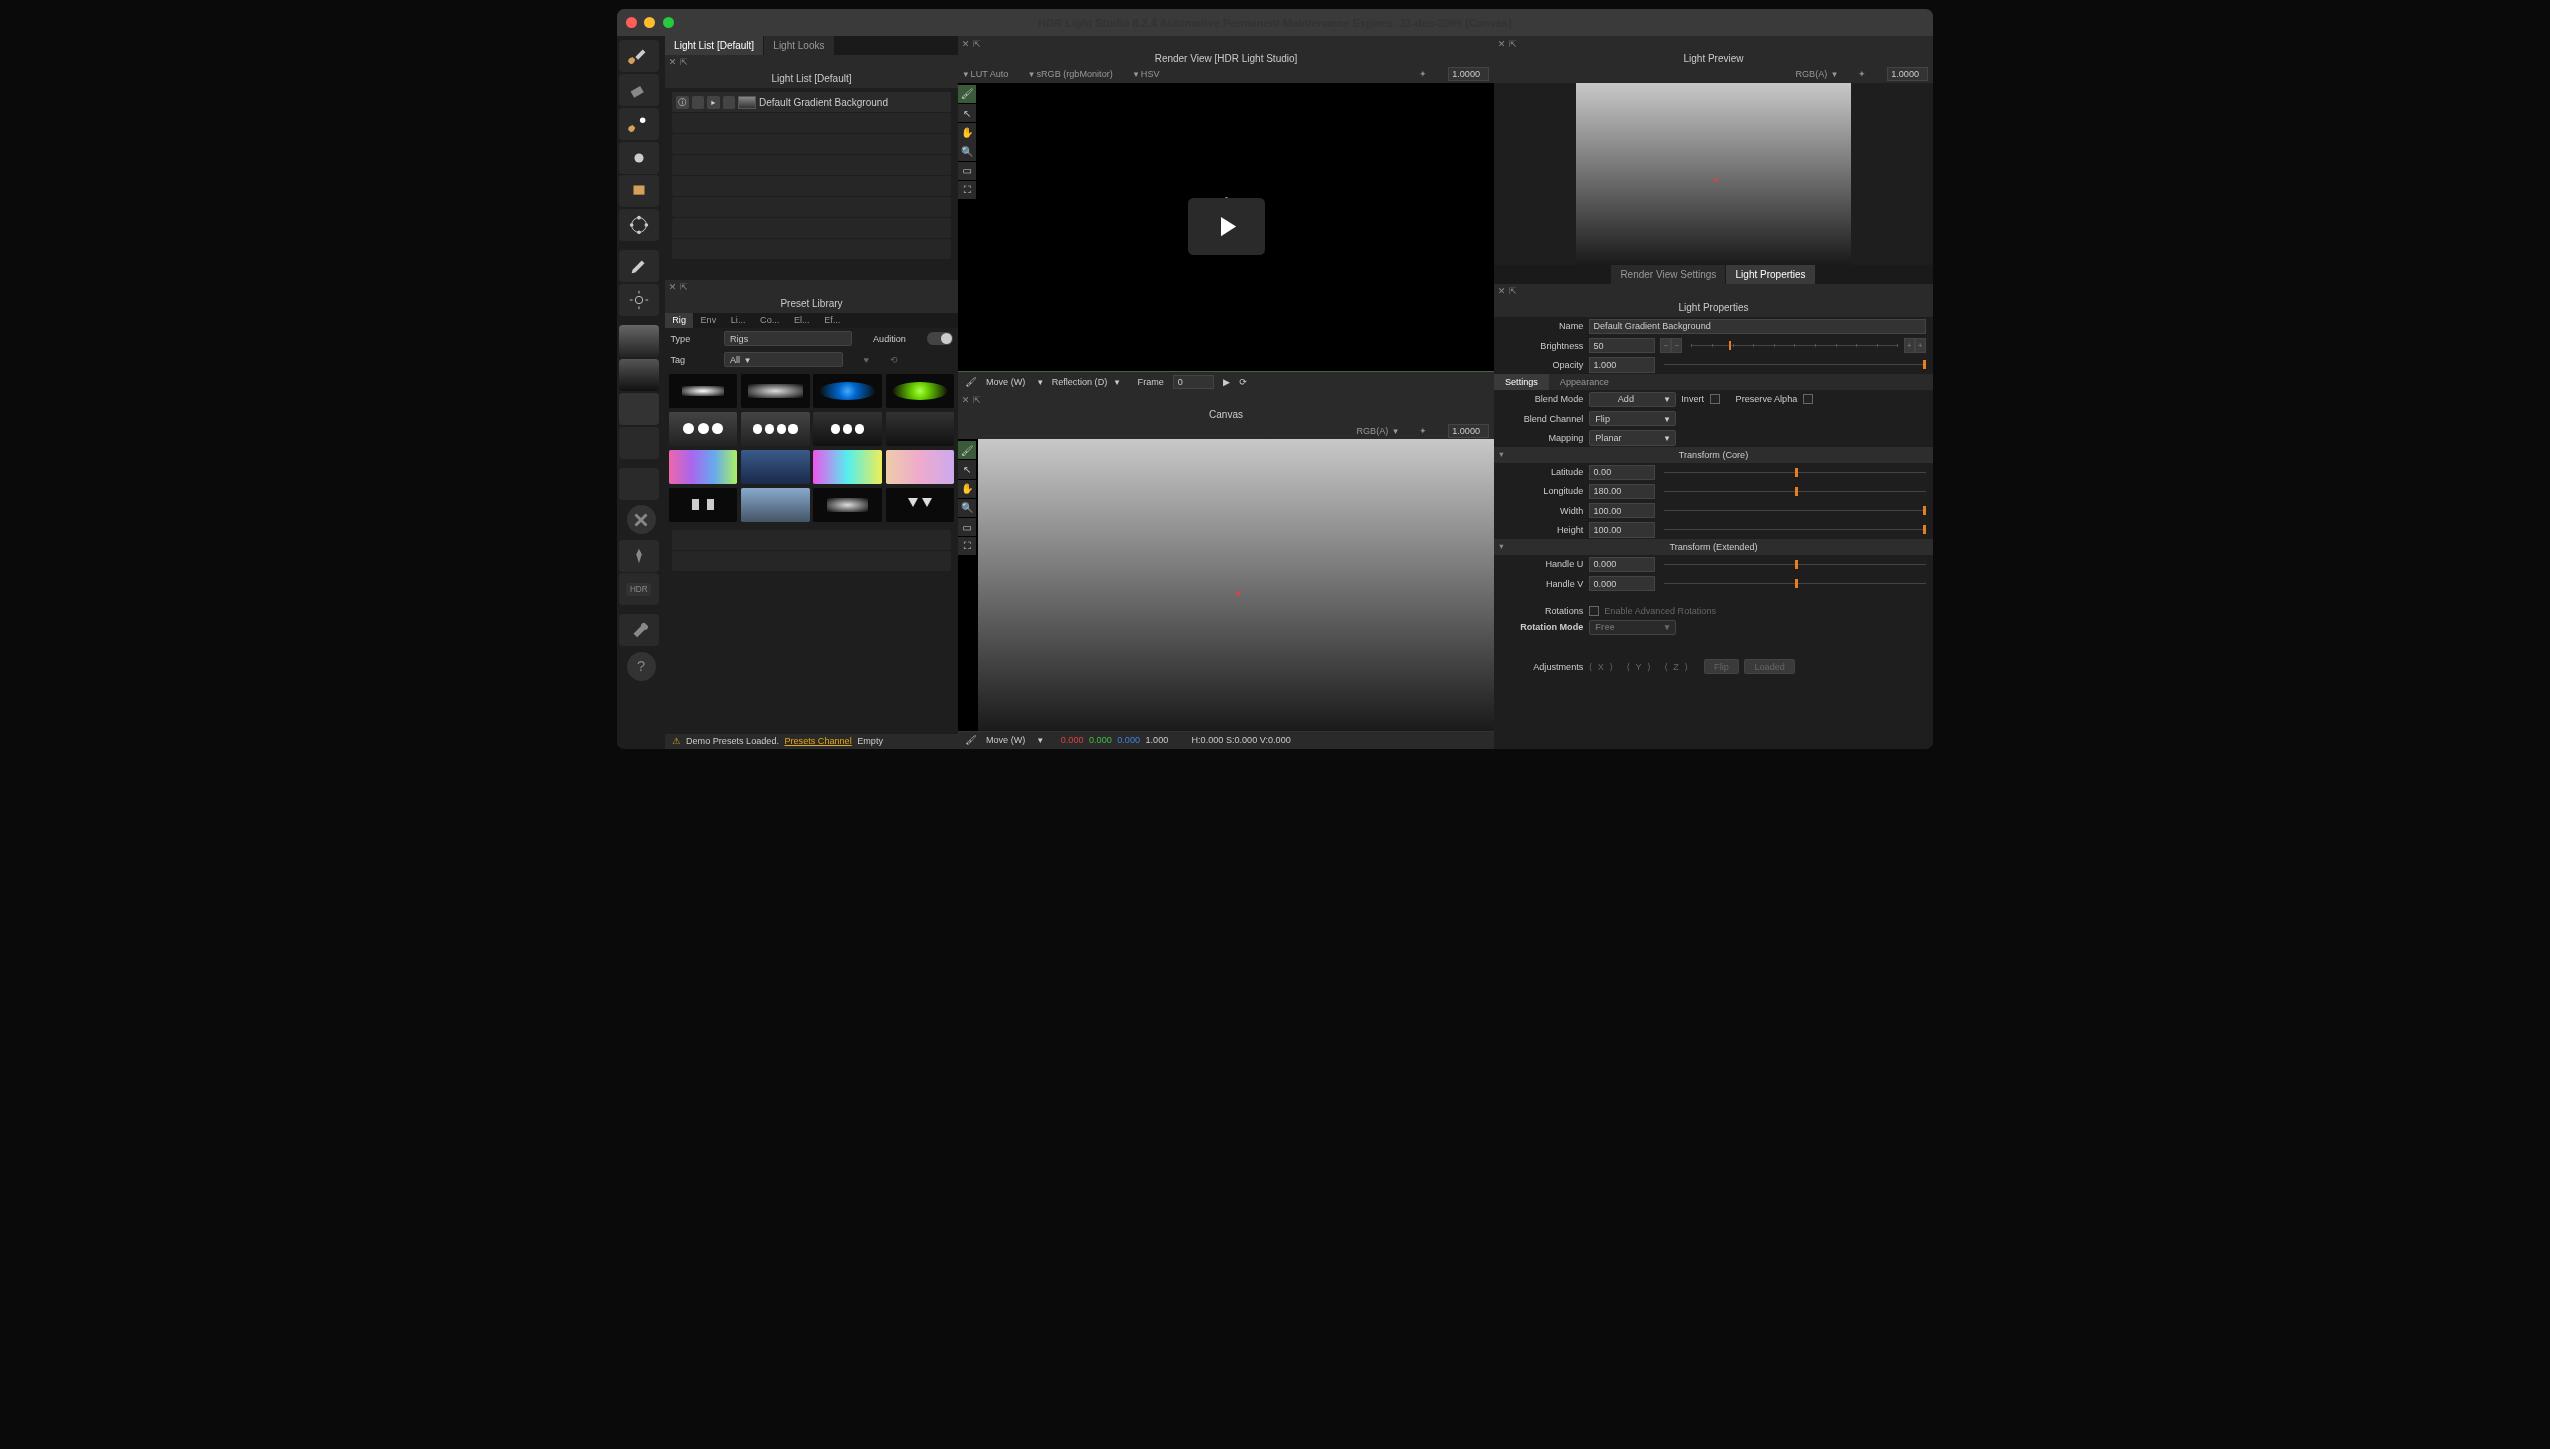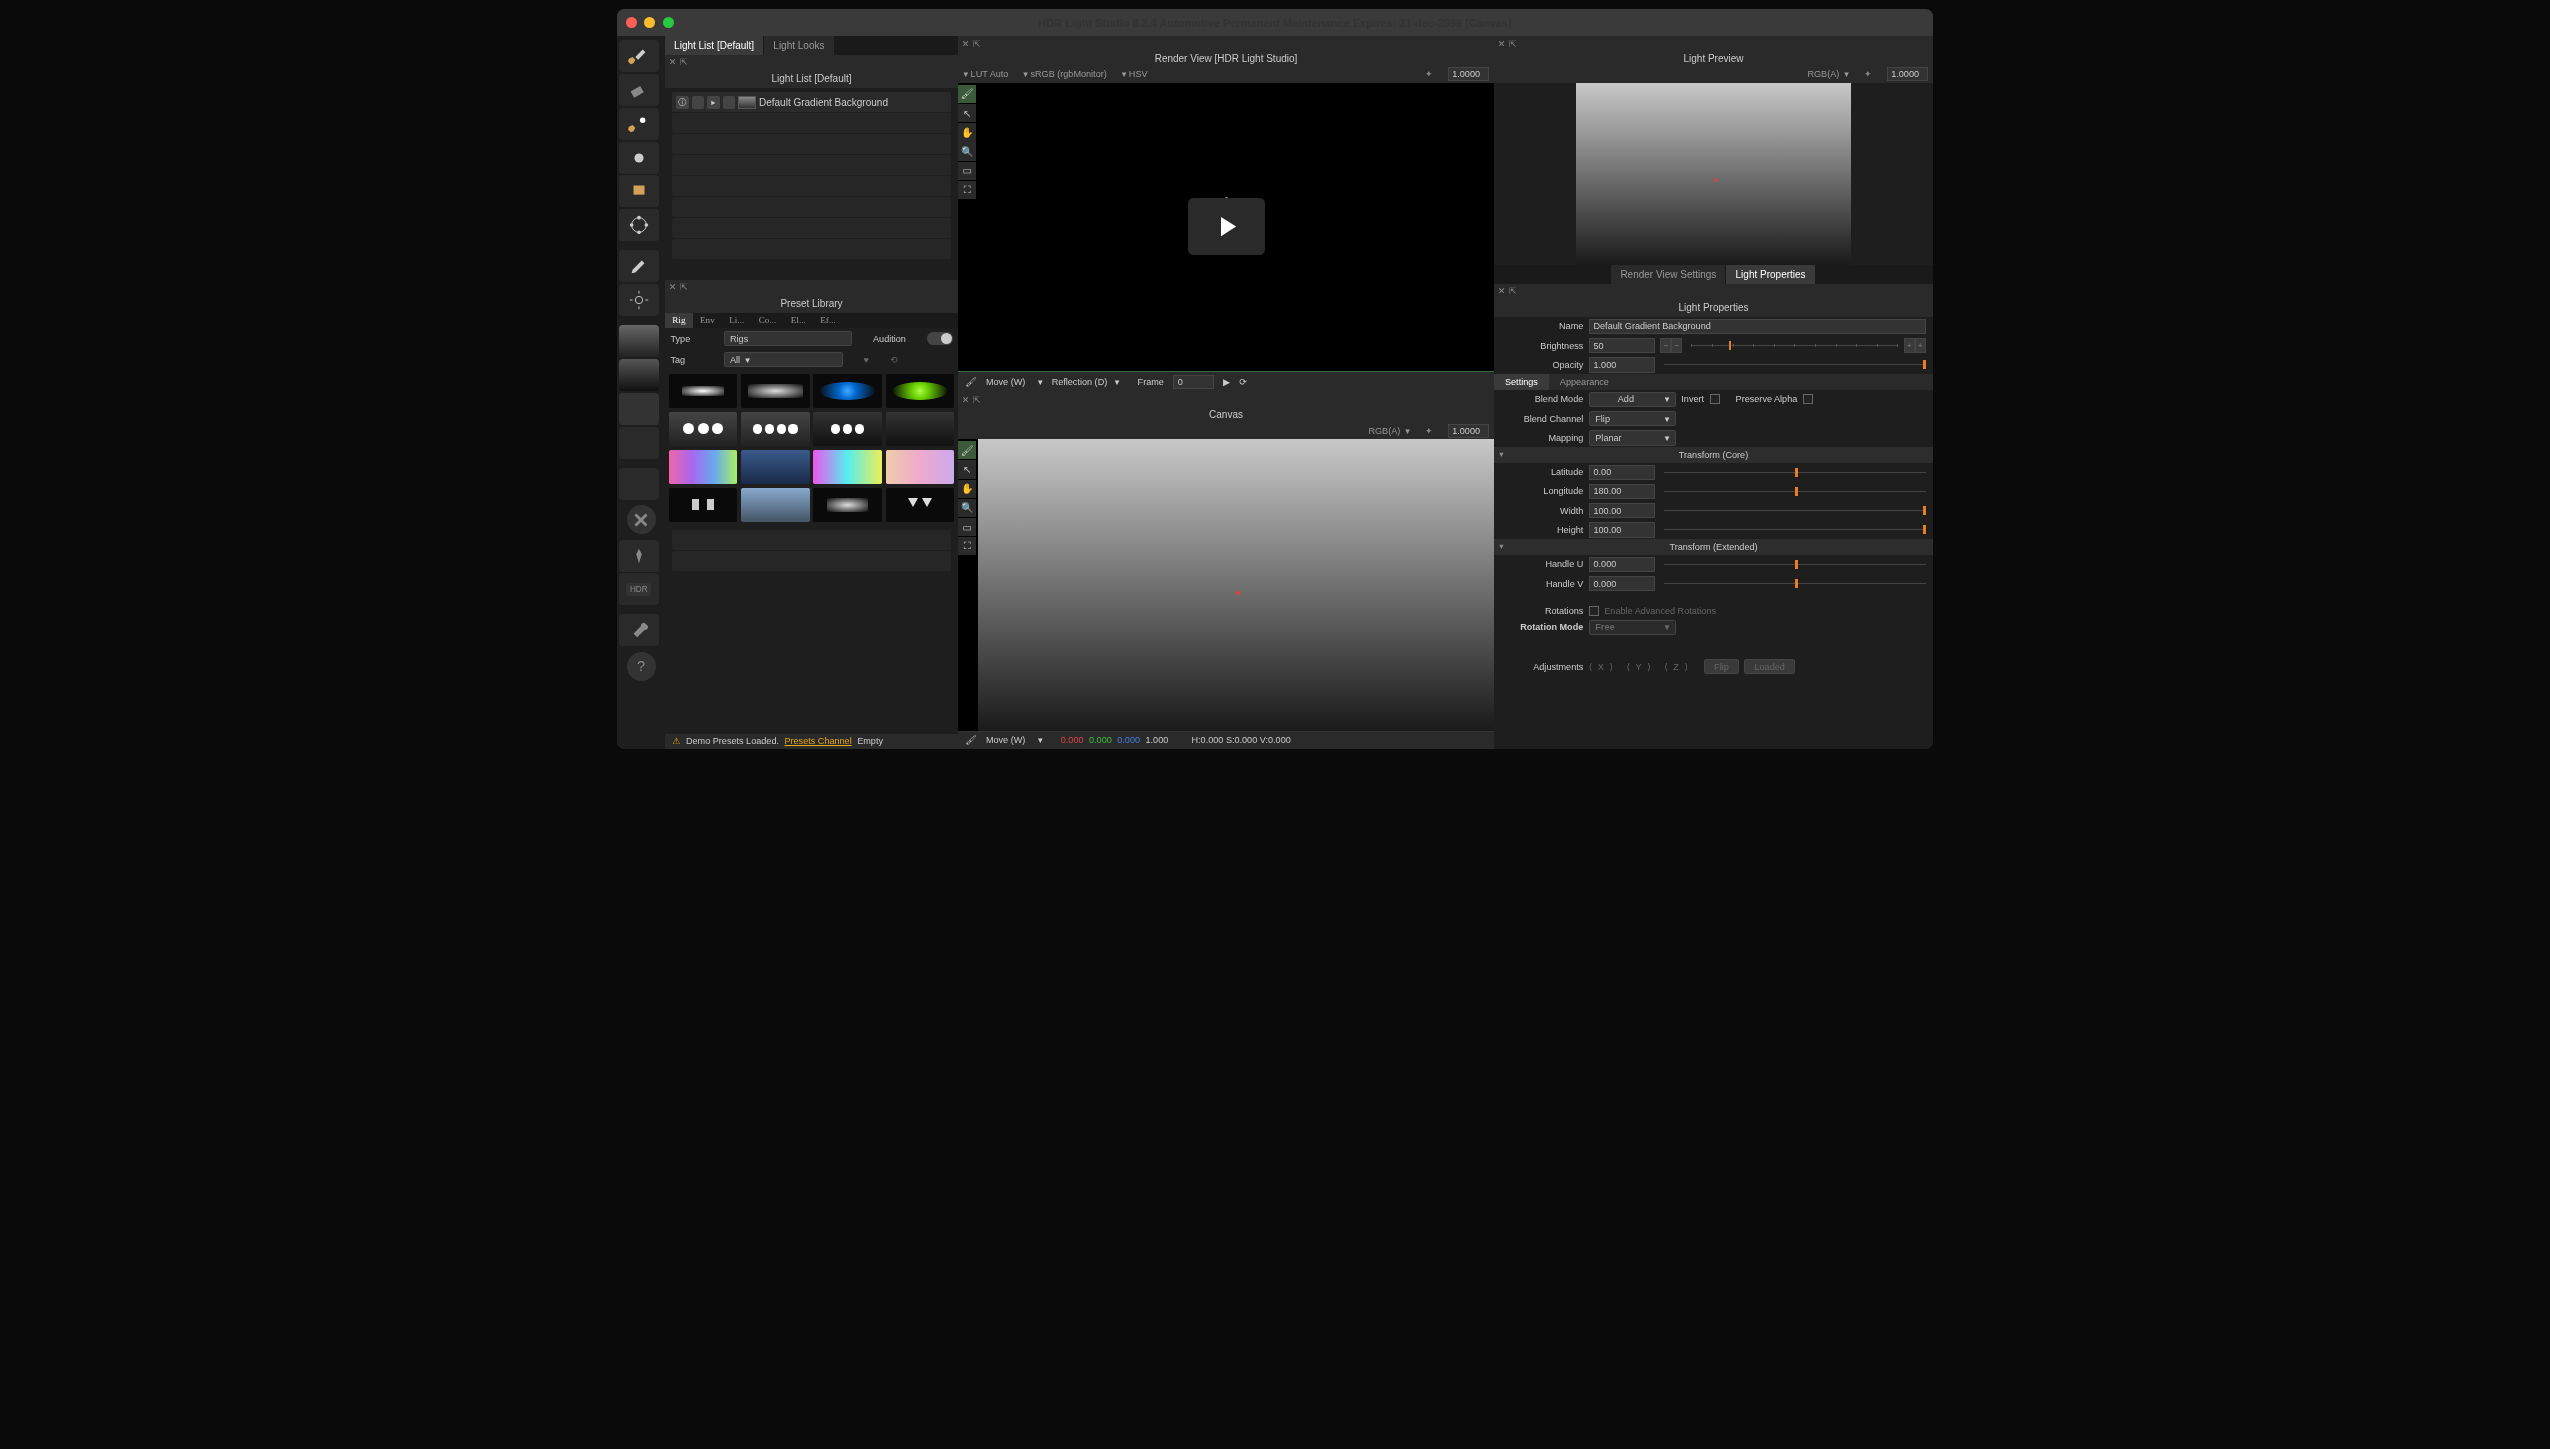--- a/index.html
+++ b/index.html
@@ -24,34 +24,34 @@
 .panel-header .x { color: #888; font-size: 9.1px; cursor: pointer; }
 .tabs { display: flex; background: #1a1a1a; }
 .tab { padding: 3.7px 9.1px; background: #2a2a2a; color: #999; font-size: 10px; cursor: pointer; border-right: 0.9px solid #1a1a1a; }
 .tab.active { background: #3a3a3a; color: #fff; }
 .sub-title { text-align: center; padding: 3.7px; color: #ccc; background: #2a2a2a; font-size: 10px; }
 .list-row { height: 20px; background: #2a2a2a; margin: 0.9px 3.7px; border-radius: 1.8px; display: flex; align-items: center; padding: 0 3.7px; gap: 2.7px; }
 .list-row.empty { background: #262626; }
 .list-icon { width: 12.8px; height: 12.8px; background: #444; border-radius: 1.8px; display: flex; align-items: center; justify-content: center; font-size: 8.2px; }
 .swatch { width: 18.3px; height: 12.8px; background: linear-gradient(#888, #333); border: 0.9px solid #555; }
 .preset-tabs { display: flex; background: #1a1a1a; font-size: 9.1px; }
-.preset-tab { padding: 2.7px 7.3px; color: #999; cursor: pointer; font-family: Liberation Serif, serif; }
+.preset-tab { padding: 2.7px 7.3px; color: #999; cursor: pointer; }
 .preset-tab.active { background: #3a3a3a; color: #fff; }
 .form-row { display: flex; align-items: center; padding: 2.7px 5.5px; gap: 21px; font-size: 9.1px; }
 .form-row label { width: 32px; color: #ccc; text-align: left; }
 .dropdown { background: #333; border: 0.9px solid #444; padding: 1.8px 5.5px; color: #ccc; flex: 1; border-radius: 1.8px; font-size: 9.1px; }
 .toggle { width: 25.6px; height: 12.8px; background: #444; border-radius: 6.4px; position: relative; }
 .toggle::after { content: ''; width: 11px; height: 11px; background: #ccc; border-radius: 50%; position: absolute; right: 0.9px; top: 0.9px; }
 .preset-grid { display: grid; grid-template-columns: repeat(4, 1fr); gap: 3.7px; padding: 3.7px; background: #1e1e1e; }
 .preset-item { aspect-ratio: 2/1; background: #333; border-radius: 1.8px; display: flex; align-items: center; justify-content: center; overflow: hidden; position: relative; }
 .preset-item.dark { background: #0a0a0a; }
 .center { flex: 1; display: flex; flex-direction: column; }
 .center-top, .center-bottom { flex: 1; display: flex; flex-direction: column; background: #1a1a1a; position: relative; }
 .view-header { text-align: center; padding: 1.8px; background: #2a2a2a; font-size: 10px; color: #ccc; }
-.view-controls { display: flex; align-items: center; padding: 1.8px 5.5px; background: #2a2a2a; gap: 15px; font-size: 9.1px; }
+.view-controls { display: flex; align-items: center; padding: 1.8px 5.5px; background: #2a2a2a; gap: 21px; font-size: 9.1px; }
 .view-controls .sel { color: #999; cursor: pointer; }
 .view-controls .spacer { flex: 1; }
 .input-small { background: #333; border: 0.9px solid #444; color: #ccc; padding: 0.9px 3.7px; width: 41px; font-size: 9.1px; }
 .viewport { flex: 1; background: #000; display: flex; align-items: center; justify-content: center; position: relative; }
 .viewport .gradient { width: 100%; height: 100%; background: linear-gradient(#c8c8c8, #1a1a1a); position: relative; }
 .red-dot { width: 3.7px; height: 3.7px; background: #e04040; position: absolute; top: 52%; left: 50%; border-radius: 50%; }
 .side-tools { position: absolute; left: 0; top: 0; width: 20px; display: flex; flex-direction: column; gap: 0.9px; padding-top: 1.8px; }
 .side-tool { width: 18.3px; height: 18.3px; background: #2a2a2a; display: flex; align-items: center; justify-content: center; cursor: pointer; }
 .play-btn { width: 77px; height: 57px; background: #2a2a2a; border-radius: 5.5px; display: flex; align-items: center; justify-content: center; cursor: pointer; }
 .play-btn svg { width: 33px; height: 33px; }

